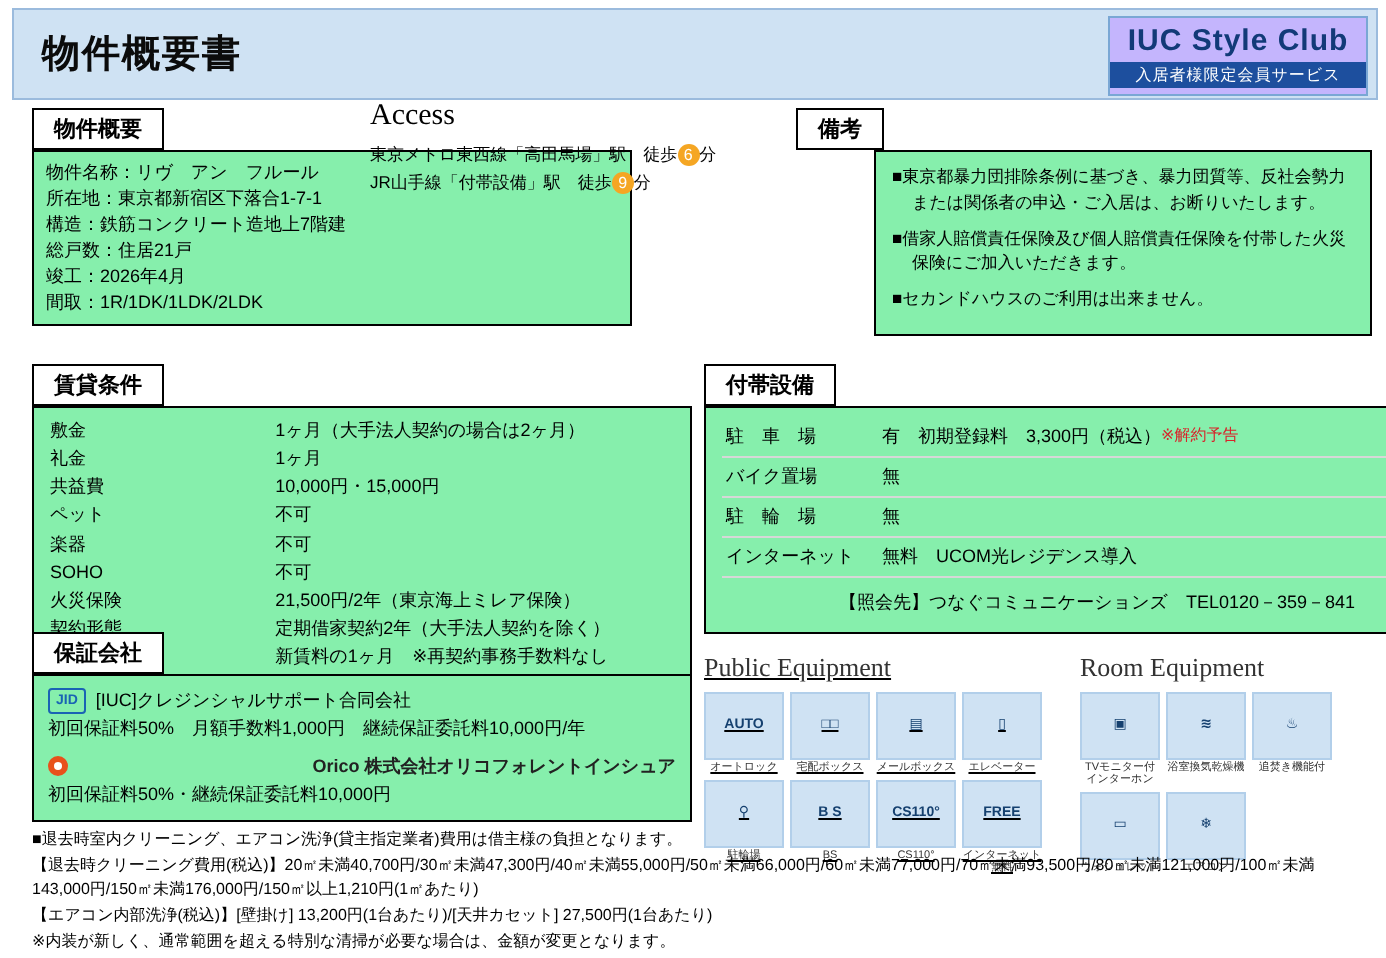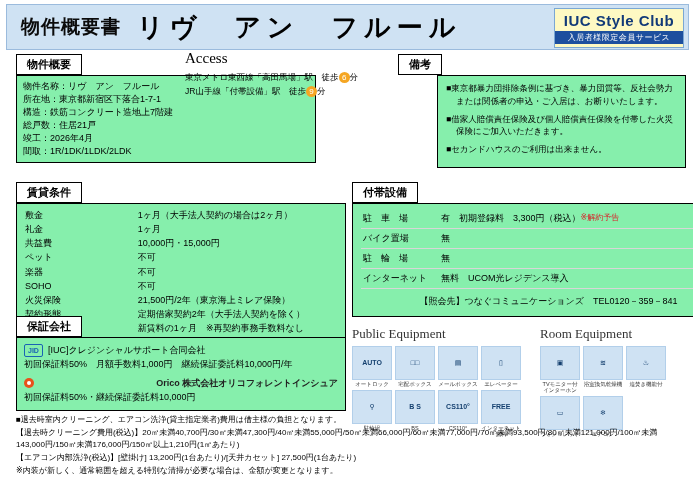--- a/index.html
+++ b/index.html
@@ -20,21 +20,21 @@
   }
   .hdr-title{
     font-size:19px;font-weight:bold;letter-spacing:1px;margin-left:14px;
     color:#0b0b0b;
   }
   .hdr-name{
     font-size:26px;font-weight:bold;letter-spacing:6px;margin-left:16px;
   }
   .iuc-badge{
     position:absolute;right:4px;top:3px;width:128px;height:38px;
-    background:#fef9c3;border:1px solid #7aa7d4;
+    background:#c4b5fd;border:1px solid #7aa7d4;
     display:flex;flex-direction:column;align-items:center;justify-content:center;
   }
   .iuc-badge .l1{font-size:15px;font-weight:bold;color:#123a78;letter-spacing:.5px;}
   .iuc-badge .l2{
     font-size:8px;color:#ffffff;background:#1d4f9e;width:100%;text-align:center;
     padding:1px 0;margin-top:2px;letter-spacing:.5px;
   }
 
   
   .tag{
@@ -92,21 +92,21 @@
     background:#e8511b;position:relative;
   }
   .orico-dot:after{
     content:"";position:absolute;left:3px;top:3px;width:4px;height:4px;
     border-radius:50%;background:#fff;
   }
   .orico-txt{font-weight:bold;color:#222;font-size:9px;}
 
   
   .eq-title{font-size:13px;font-family:"Liberation Serif",serif;color:#333;}
-  #s-public{left:352px;top:326px;width:180px;}
+  #s-public{left:352px;top:326px;width:180px;text-decoration:underline;}
   #s-room{left:540px;top:326px;width:146px;}
   .eq-grid{display:flex;flex-wrap:wrap;gap:3px;margin-top:4px;}
   .eq-item{width:40px;text-align:center;}
   .eq-ic{
     width:40px;height:34px;background:#cfe2f3;border:1px solid #b2cfea;
     display:flex;align-items:center;justify-content:center;
     font-size:7px;color:#15406f;font-weight:bold;line-height:1.05;
     box-sizing:border-box;padding:1px;
   }
   .eq-cap{font-size:5.5px;color:#333;margin-top:1px;line-height:1.1;}
@@ -117,21 +117,20 @@
   }
   .notes div{margin-bottom:1px;}
 </style>
 </head>
 <body>
 
 <div class="page">
 
   <div class="header">
     <span class="hdr-title">物件概要書</span>
-    <span class="hdr-name">リヴ　アン　フルール</span>
     <div class="iuc-badge">
       <div class="l1">IUC Style Club</div>
       <div class="l2">入居者様限定会員サービス</div>
     </div>
   </div>
 
   <div class="sec" id="s-gaiyou">
     <div class="tag">物件概要</div>
     <div class="sec-body">
       <div>物件名称：リヴ　アン　フルール</div>

